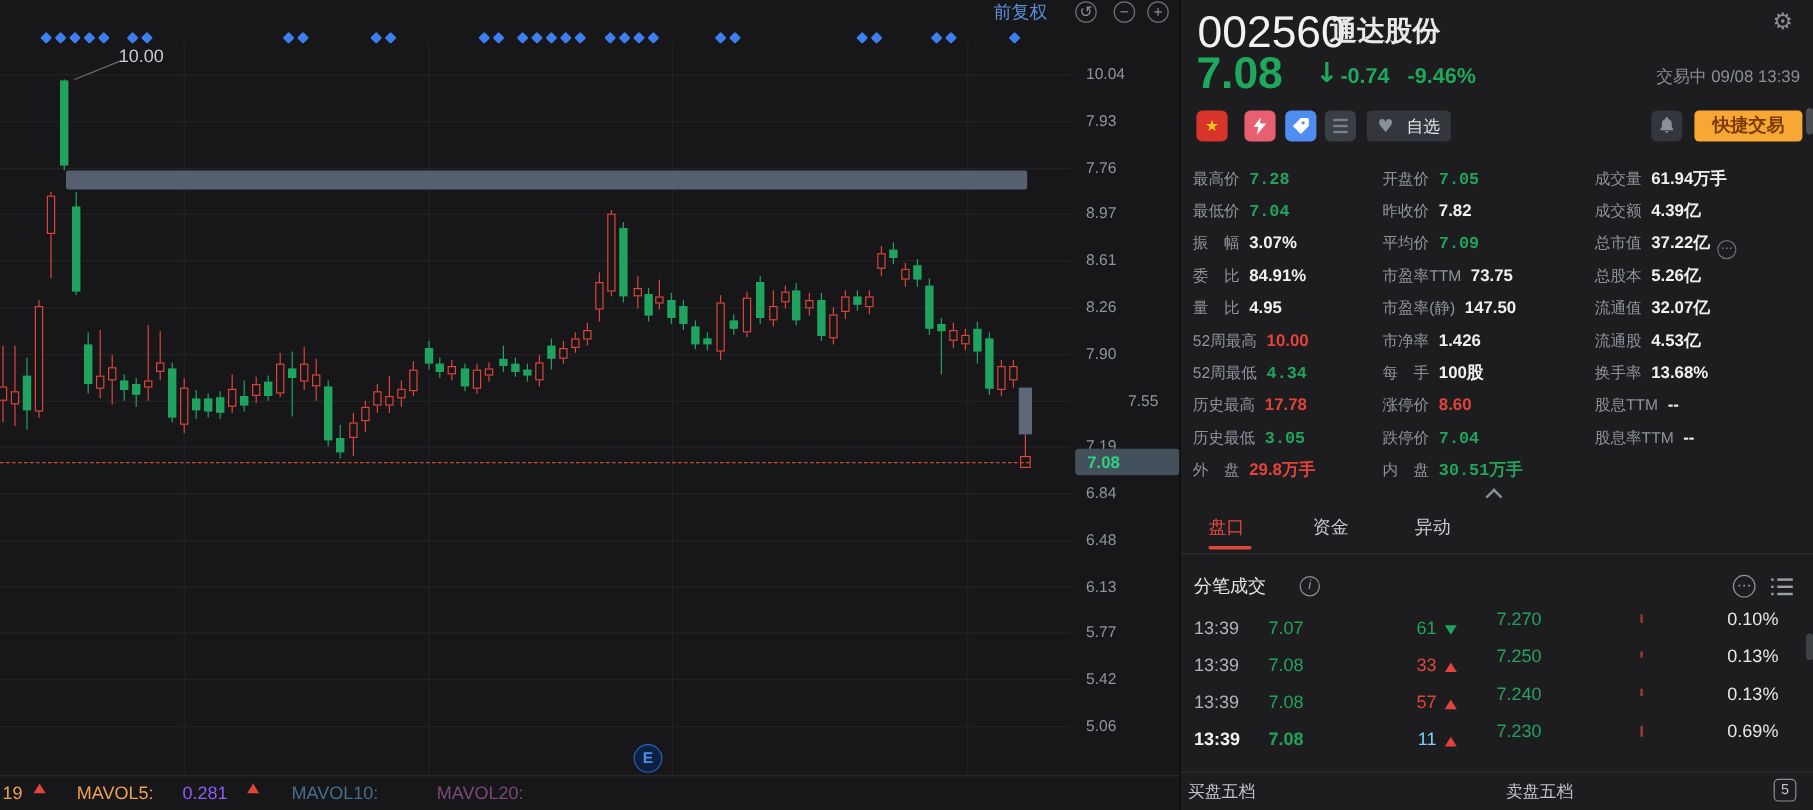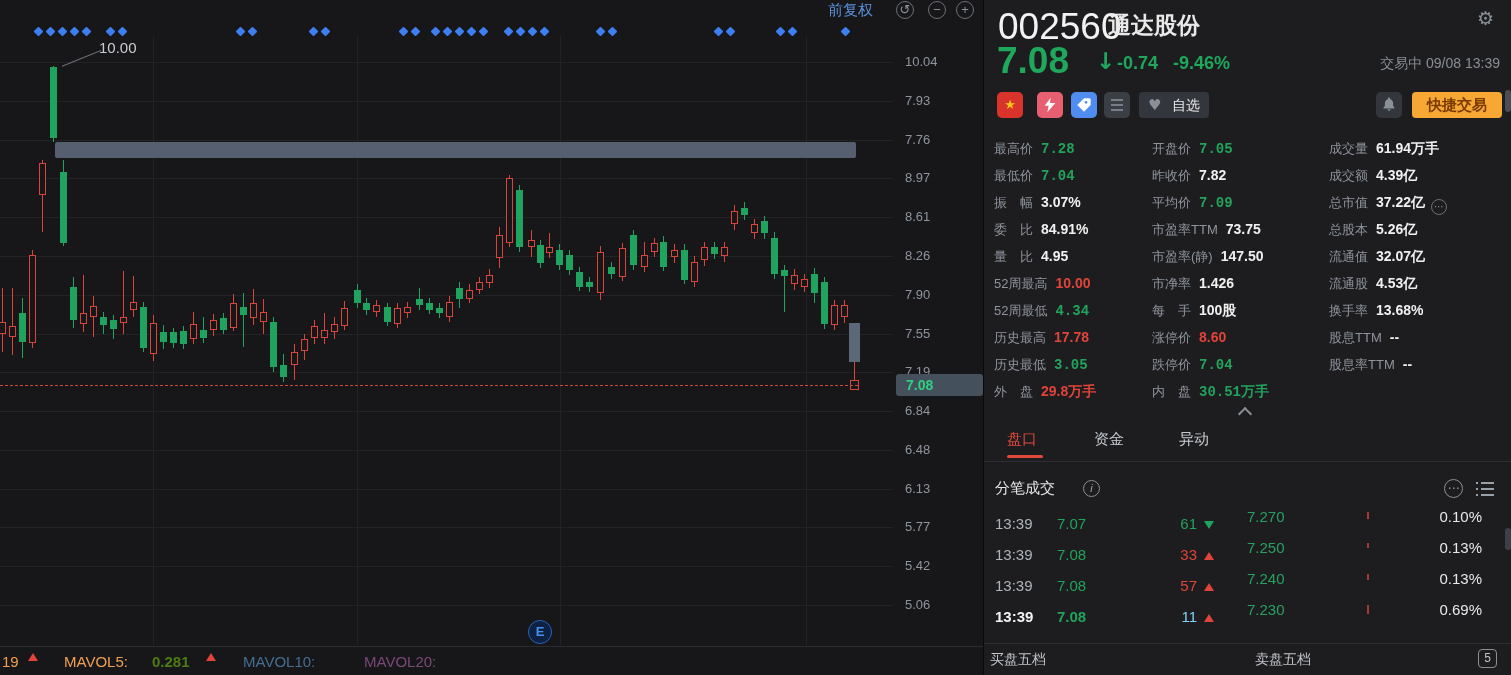--- a/index.html
+++ b/index.html
@@ -330,41 +330,41 @@
     <div id="hi-line"></div>
     <div id="hi-note">10.00</div>
     <div id="axis">
         <div class="axis-label" style="top: 54px;">10.04</div>
         <div class="axis-label" style="top: 92.79px;">7.93</div>
         <div class="axis-label" style="top: 131.58px;">7.76</div>
         <div class="axis-label" style="top: 170.37px;">8.97</div>
         <div class="axis-label" style="top: 209.16px;">8.61</div>
         <div class="axis-label" style="top: 247.95px;">8.26</div>
         <div class="axis-label" style="top: 286.74px;">7.90</div>
-        <div class="axis-label" style="top: 325.53px;">7.55</div>
+        <div class="axis-label" style="top: 325.53px; margin-left: 35px;">7.55</div>
         <div class="axis-label" style="top: 364.32px;">7.19</div>
         <div class="axis-label" style="top: 403.11px;">6.84</div>
         <div class="axis-label" style="top: 441.9px;">6.48</div>
         <div class="axis-label" style="top: 480.69px;">6.13</div>
         <div class="axis-label" style="top: 519.48px;">5.77</div>
         <div class="axis-label" style="top: 558.27px;">5.42</div>
         <div class="axis-label" style="top: 597.06px;">5.06</div>
       </div>
     <div id="price-tag" style="top: 373.788px;">7.08</div>
     <div id="adjust">前复权</div>
     <div class="tool-circle" style="left:896px;"><span style="font-family:'DejaVu Sans',sans-serif;">↺</span></div>
     <div class="tool-circle" style="left:928px;">−</div>
     <div class="tool-circle" style="left:956px;">+</div>
     <div id="ev-badge">E</div>
     <div id="chart-sep"></div>
     <div id="mavol">
       <span style="left:2px;color:#f0a050;">19</span>
       <span class="tri-up" style="left:28px;"></span>
       <span style="left:64px;color:#f0a050;">MAVOL5:</span>
-      <span style="left:152px;color:#4d7c0f;font-weight:bold;">0.281</span>
+      <span style="left:152px;color:#8b5cf6;">0.281</span>
       <span class="tri-up" style="left:206px;"></span>
       <span style="left:243px;color:#456e90;">MAVOL10:</span>
       <span style="left:364px;color:#7c4878;">MAVOL20:</span>
     </div>
   </div>
 
   <div id="panel">
     <div id="code">002560</div>
     <div id="sname">通达股份</div>
     <div id="gear">⚙</div>

